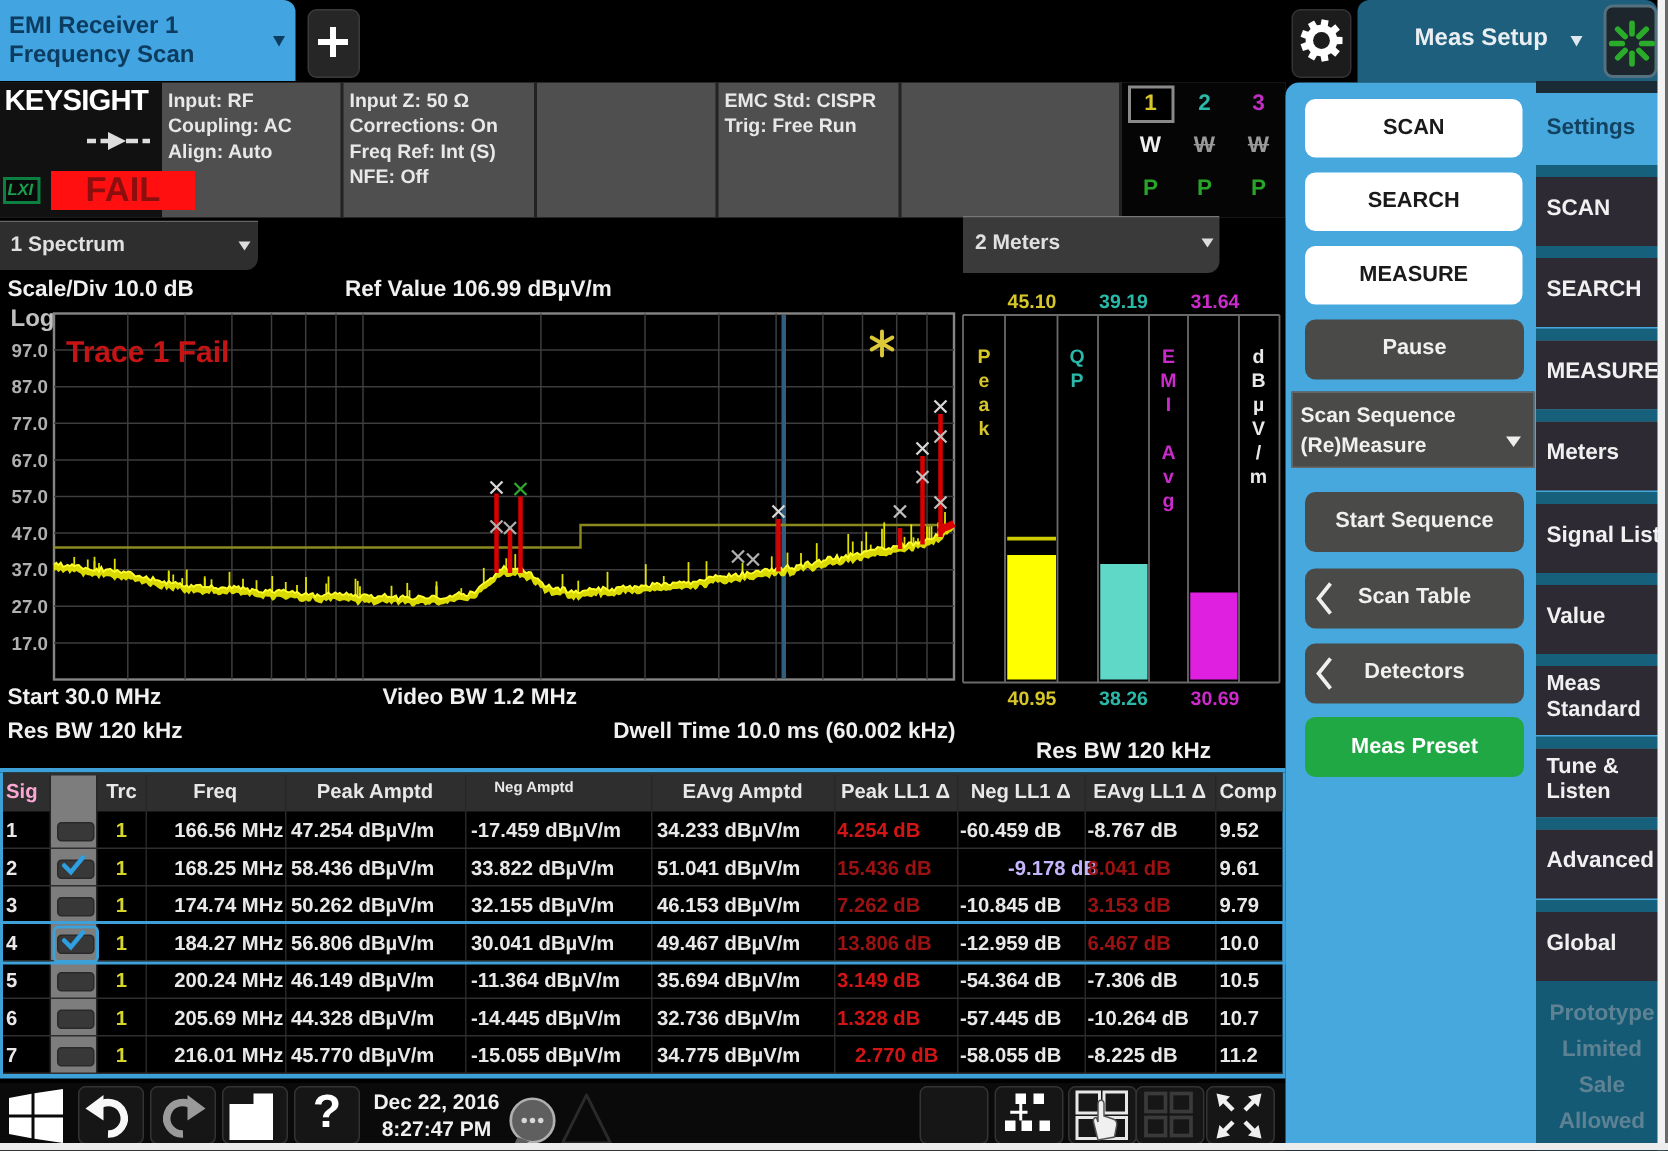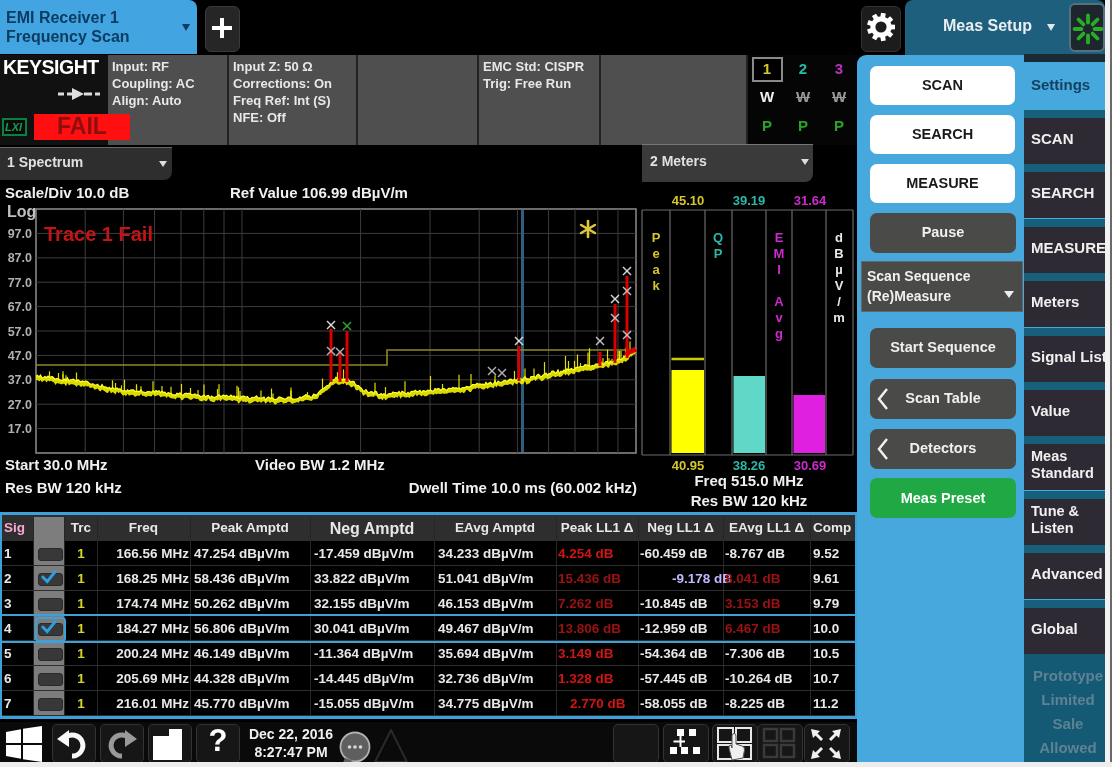--- a/index.html
+++ b/index.html
@@ -301,32 +301,31 @@
       <rect x="153.5" y="187" width="31.5" height="58" fill="#e020e0"></rect>
     </svg>
 <div class="abs b" style="left:648px;top:230px;width:16px;text-align:center;color:#d6c62a;font-size:13px;line-height:16px;">P<br>e<br>a<br>k</div>
 <div class="abs b" style="left:710px;top:230px;width:16px;text-align:center;color:#2ab8a8;font-size:13px;line-height:16px;">Q<br>P</div>
 <div class="abs b" style="left:771px;top:230px;width:16px;text-align:center;color:#cc2acc;font-size:13px;line-height:16px;">E<br>M<br>I</div>
 <div class="abs b" style="left:771px;top:294px;width:16px;text-align:center;color:#cc2acc;font-size:13px;line-height:16px;">A<br>v<br>g</div>
 <div class="abs b" style="left:831px;top:230px;width:16px;text-align:center;color:#e8e8e8;font-size:13px;line-height:16px;">d<br>B<br>µ<br>V<br>/<br>m</div>
 <div class="abs b" style="left:663px;top:458px;width:50px;text-align:center;color:#d6c62a;font-size:13px;">40.95</div>
 <div class="abs b" style="left:724px;top:458px;width:50px;text-align:center;color:#2ab8a8;font-size:13px;">38.26</div>
 <div class="abs b" style="left:785px;top:458px;width:50px;text-align:center;color:#cc2acc;font-size:13px;">30.69</div>
-<div class="abs b" style="left:642px;top:472px;width:214px;text-align:center;color:#f0f0f0;font-size:15px;">Freq 515.0 MHz</div>
 <div class="abs b" style="left:642px;top:492px;width:214px;text-align:center;color:#f0f0f0;font-size:15px;">Res BW 120 kHz</div>
 
 <div class="abs" style="left:0;top:512px;width:857px;height:207px;background:#000;border-top:3px solid #3da0d8;border-bottom:3px solid #3da0d8;box-sizing:border-box;"></div>
 <div class="abs" style="left:0;top:515px;width:2px;height:201px;background:#3da0d8;"></div>
 <div class="abs" style="left:855px;top:515px;width:2px;height:201px;background:#3da0d8;"></div>
 <div class="abs" style="left:2px;top:515px;width:853px;height:26px;background:#2e2e2e;"></div>
 <div class="abs b" style="left:4px;top:520px;width:26px;text-align:left;color:#f9a8d4;font-size:13.5px;white-space:nowrap;">Sig</div>
 <div class="abs b" style="left:65px;top:520px;width:32px;text-align:center;color:#e8e8e8;font-size:13.5px;white-space:nowrap;">Trc</div>
 <div class="abs b" style="left:98px;top:520px;width:91px;text-align:center;color:#e8e8e8;font-size:13.5px;white-space:nowrap;">Freq</div>
 <div class="abs b" style="left:192px;top:520px;width:116px;text-align:center;color:#e8e8e8;font-size:13.5px;white-space:nowrap;">Peak Amptd</div>
-<div class="abs b" style="left:312px;top:520px;width:120px;text-align:center;color:#e8e8e8;font-size:16px;white-space:nowrap;">Neg Amptd</div>
+<div class="abs b" style="left:296px;top:520px;width:120px;text-align:center;color:#e8e8e8;font-size:10px;white-space:nowrap;">Neg Amptd</div>
 <div class="abs b" style="left:436px;top:520px;width:118px;text-align:center;color:#e8e8e8;font-size:13.5px;white-space:nowrap;">EAvg Amptd</div>
 <div class="abs b" style="left:558px;top:520px;width:78px;text-align:center;color:#e8e8e8;font-size:13.5px;white-space:nowrap;">Peak LL1 Δ</div>
 <div class="abs b" style="left:640px;top:520px;width:81px;text-align:center;color:#e8e8e8;font-size:13.5px;white-space:nowrap;">Neg LL1 Δ</div>
 <div class="abs b" style="left:725px;top:520px;width:83px;text-align:center;color:#e8e8e8;font-size:13.5px;white-space:nowrap;">EAvg LL1 Δ</div>
 <div class="abs b" style="left:813px;top:520px;width:44px;text-align:left;color:#e8e8e8;font-size:13.5px;white-space:nowrap;">Comp</div>
 <div class="abs" style="left:34px;top:517px;width:30px;height:199px;background:#7d7d7d;"></div>
     <div class="abs" style="left:33px;top:517px;width:1px;height:199px;background:#262626;"></div>
     <div class="abs" style="left:64px;top:517px;width:1px;height:199px;background:#262626;"></div>
     <div class="abs" style="left:97px;top:517px;width:1px;height:199px;background:#262626;"></div>
     <div class="abs" style="left:190px;top:517px;width:1px;height:199px;background:#262626;"></div>

